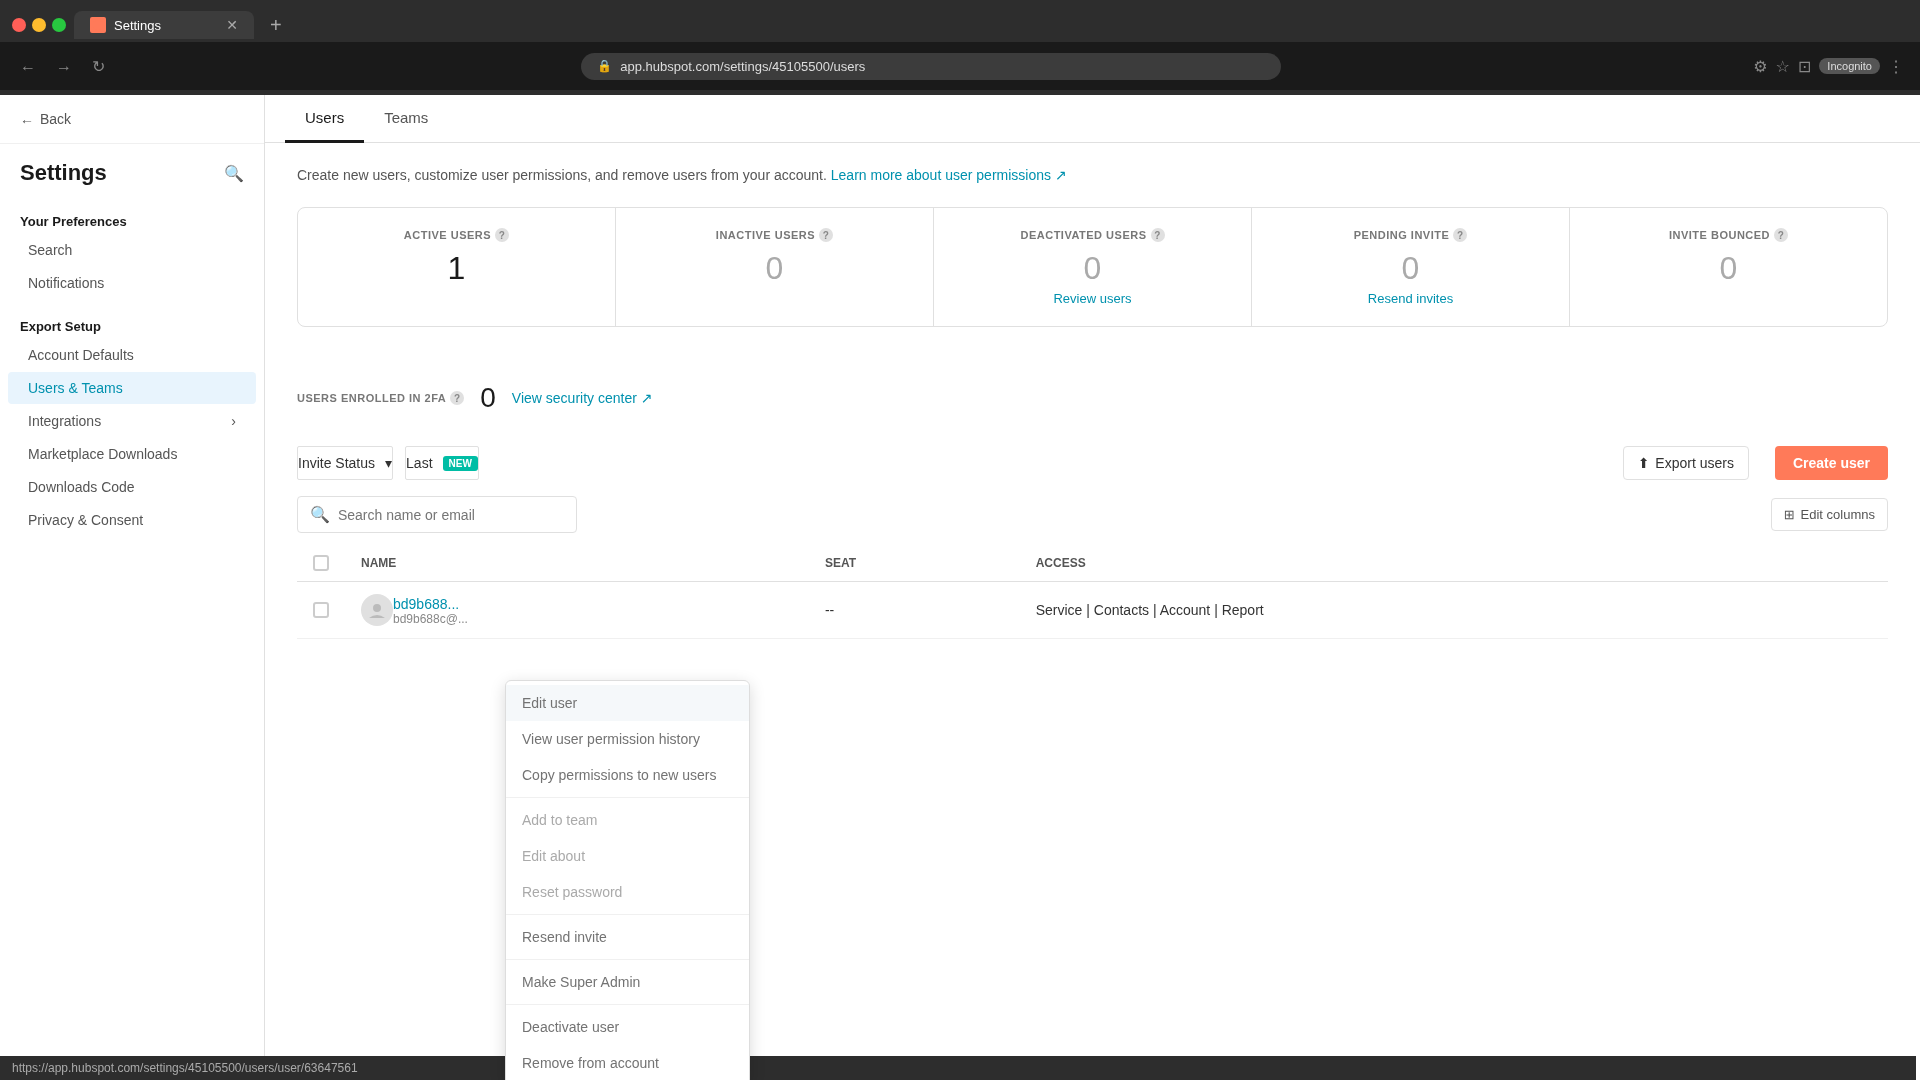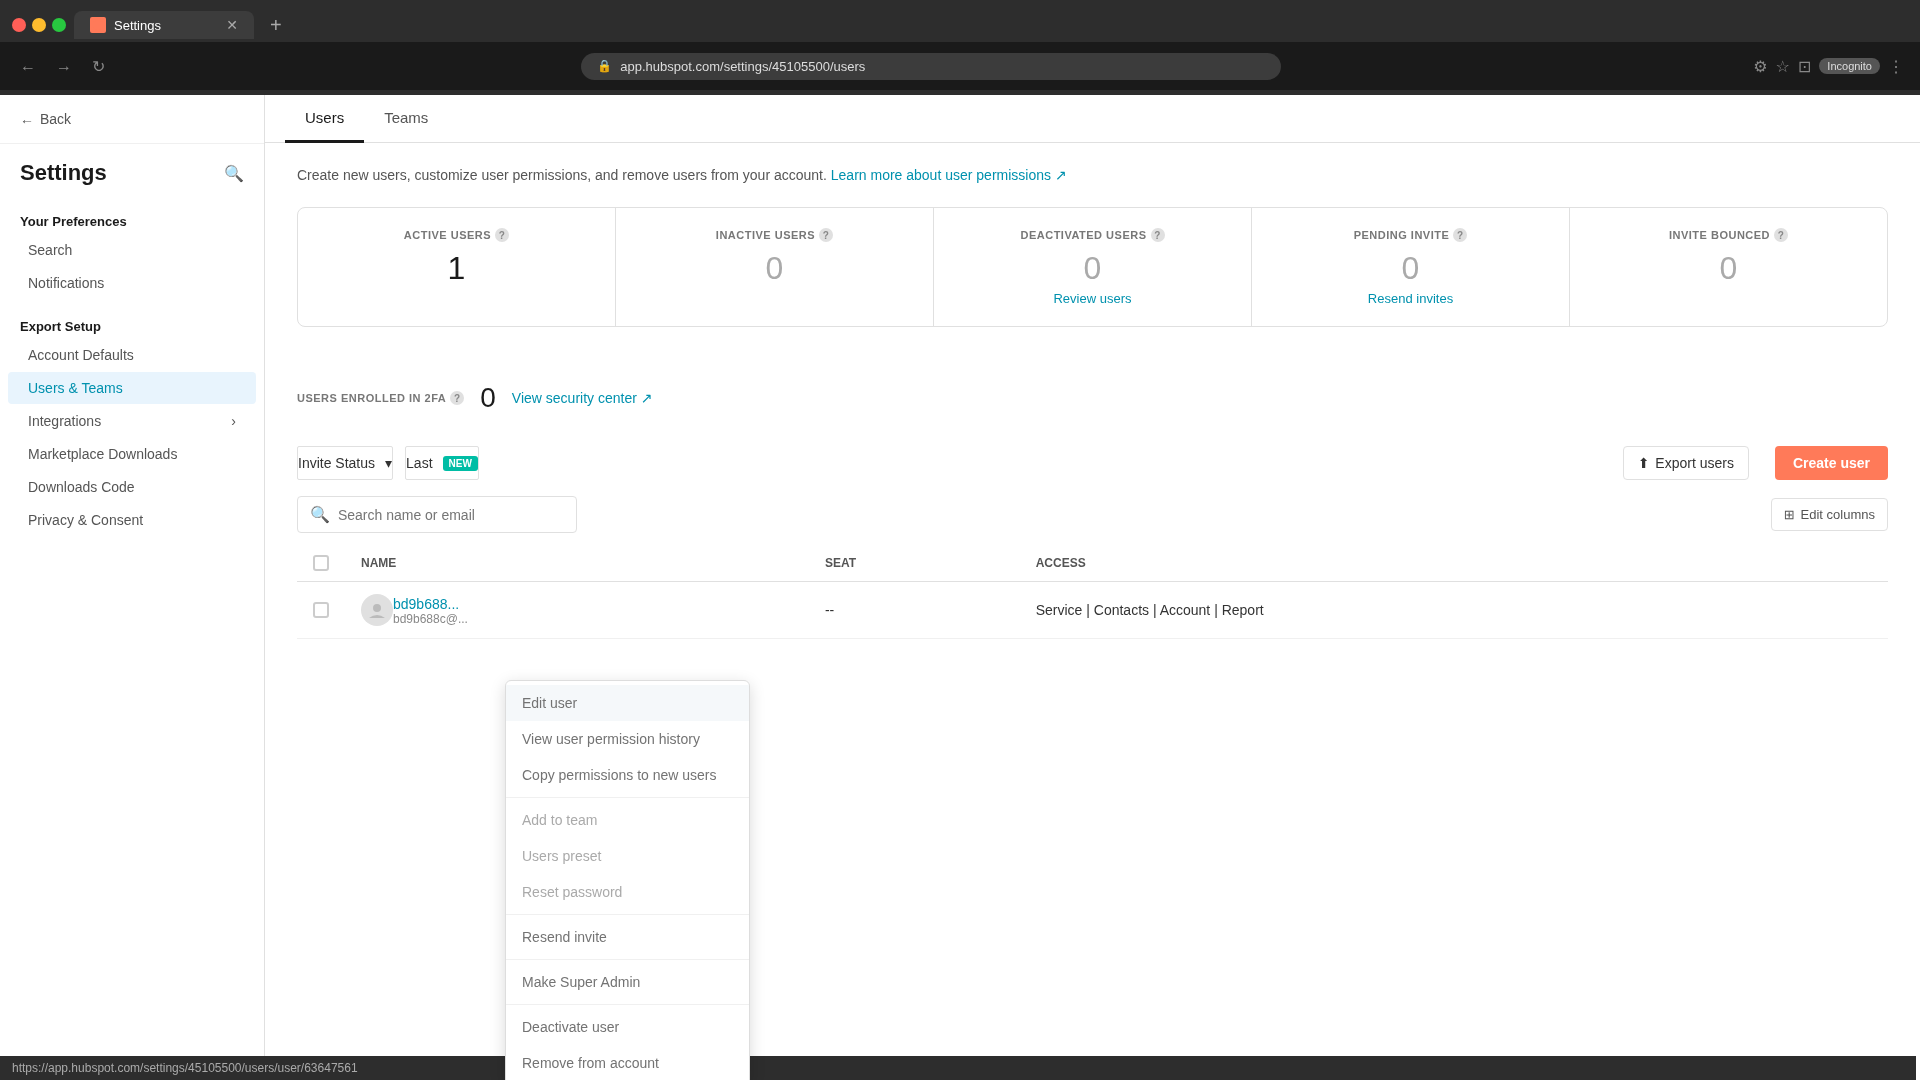--- a/index.html
+++ b/index.html
@@ -317,21 +317,21 @@
     </div>
   </div>
 </div>
 
 <div class="context-menu">
   <div class="context-menu-item highlighted">Edit user</div>
   <div class="context-menu-item">View user permission history</div>
   <div class="context-menu-item">Copy permissions to new users</div>
   <div class="divider"></div>
   <div class="context-menu-item disabled">Add to team</div>
-  <div class="context-menu-item disabled">Users preset</div>
+  <div class="context-menu-item disabled">Edit about</div>
   <div class="context-menu-item disabled">Reset password</div>
   <div class="divider"></div>
   <div class="context-menu-item">Resend invite</div>
   <div class="divider"></div>
   <div class="context-menu-item">Make Super Admin</div>
   <div class="divider"></div>
   <div class="context-menu-item">Deactivate user</div>
   <div class="context-menu-item">Remove from account</div>
 </div>
 

